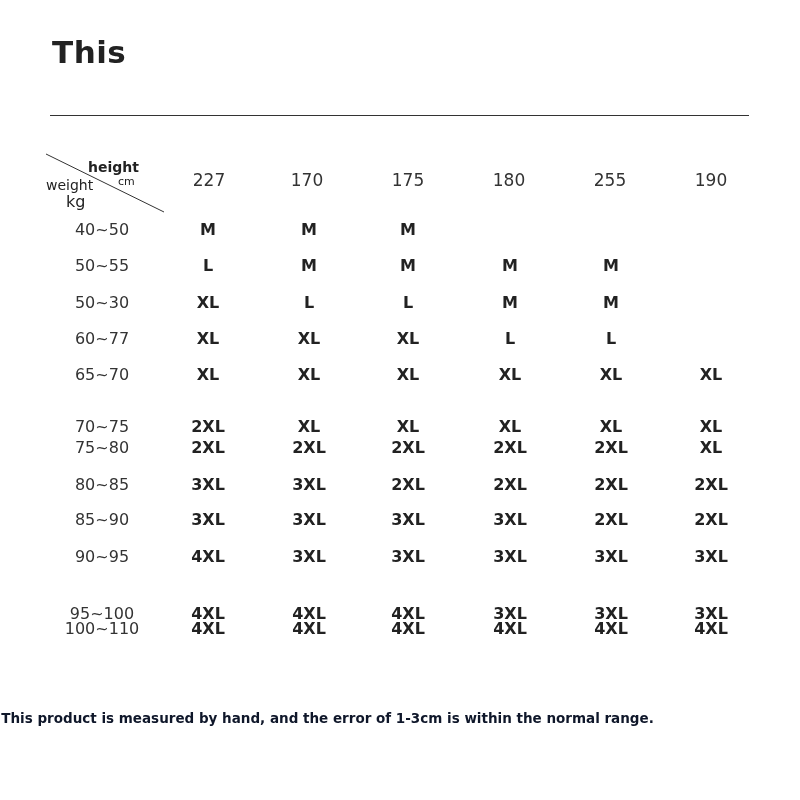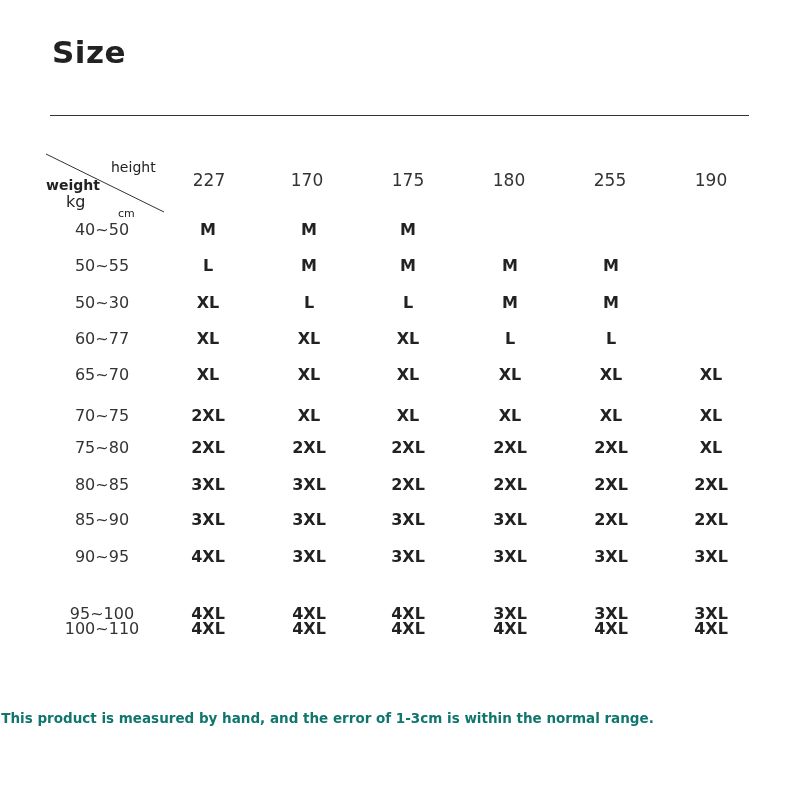--- a/index.html
+++ b/index.html
@@ -1,34 +1,34 @@
 <!DOCTYPE html>
 <html><head>
 <meta charset="utf-8">
 <style>
   html, body { margin: 0; padding: 0; background: #ffffff; }
   body { width: 800px; height: 800px; position: relative; overflow: hidden; font-family: "Liberation Sans", "DejaVu Sans", sans-serif; color: #222; }
   .title { position: absolute; left: 52px; top: 34px; font-size: 31px; font-weight: bold; color: #222; font-family: "DejaVu Sans", sans-serif; letter-spacing: 0.5px; }
   .rule { position: absolute; left: 50px; top: 115px; width: 699px; height: 1px; background: #333; }
   .corner { position: absolute; left: 44px; top: 152px; width: 124px; height: 62px; }
   .corner svg { position: absolute; left: 0; top: 0; }
-  .corner .h { position: absolute; left: 44px; top: 7px; font-size: 14px; font-weight: normal; font-family: "DejaVu Sans", sans-serif; margin-left: 23px; }
-  .corner .cm { position: absolute; left: 74px; top: 23px; font-size: 11px; font-family: "DejaVu Sans", sans-serif; margin-top: 32px; }
-  .corner .w { position: absolute; left: 2px; top: 25px; font-size: 14px; font-weight: bold; font-family: "DejaVu Sans", sans-serif; }
+  .corner .h { position: absolute; left: 44px; top: 7px; font-size: 14px; font-weight: bold; font-family: "DejaVu Sans", sans-serif; }
+  .corner .cm { position: absolute; left: 74px; top: 23px; font-size: 11px; font-family: "DejaVu Sans", sans-serif; }
+  .corner .w { position: absolute; left: 2px; top: 25px; font-size: 14px; font-weight: normal; font-family: "DejaVu Sans", sans-serif; }
   .corner .kg { position: absolute; left: 22px; top: 40px; font-size: 16px; font-family: "DejaVu Sans", sans-serif; }
   .col-head { position: absolute; top: 170px; width: 60px; text-align: center; font-size: 17px; color: #333; font-family: "DejaVu Sans", sans-serif; }
   .row { position: absolute; left: 0; width: 800px; height: 36px; }
   .row .wlabel { position: absolute; left: 62px; width: 80px; text-align: center; font-size: 16px; color: #333; font-family: "DejaVu Sans", sans-serif; }
   .row .cell { position: absolute; width: 60px; text-align: center; font-size: 16px; font-weight: bold; color: #222; font-family: "DejaVu Sans", sans-serif; }
-  .note { position: absolute; left: 0; top: 710px; width: 655px; text-align: center; font-size: 13.5px; font-weight: bold; color: #0f766e; font-family: "DejaVu Sans", sans-serif; }
+  .note { position: absolute; left: 0; top: 710px; width: 655px; text-align: center; font-size: 13.5px; font-weight: bold; color: #0f172a; font-family: "DejaVu Sans", sans-serif; }
 </style>
 </head>
 <body>
 
-<div class="title">Size</div>
+<div class="title">This</div>
 <div class="rule"></div>
 
 <div class="corner">
   <svg width="124" height="62">
     <line x1="2" y1="2" x2="120" y2="60" stroke="#333" stroke-width="1"></line>
   </svg>
   <span class="h">height</span>
   <span class="cm">cm</span>
   <span class="w">weight</span>
   <span class="kg">kg</span>
@@ -82,21 +82,21 @@
     </div>
     <div class="row" style="top: 365.2px;">
       <div class="wlabel">65~70</div>
       <div class="cell" style="left: 178px;">XL</div>
       <div class="cell" style="left: 279px;">XL</div>
       <div class="cell" style="left: 378px;">XL</div>
       <div class="cell" style="left: 480px;">XL</div>
       <div class="cell" style="left: 581px;">XL</div>
       <div class="cell" style="left: 681px;">XL</div>
     </div>
-    <div class="row" style="top: 406px; text-decoration: underline;">
+    <div class="row" style="top: 417px; text-decoration: underline;">
       <div class="wlabel">70~75</div>
       <div class="cell" style="left: 178px;">2XL</div>
       <div class="cell" style="left: 279px;">XL</div>
       <div class="cell" style="left: 378px;">XL</div>
       <div class="cell" style="left: 480px;">XL</div>
       <div class="cell" style="left: 581px;">XL</div>
       <div class="cell" style="left: 681px;">XL</div>
     </div>
     <div class="row" style="top: 437.8px;">
       <div class="wlabel">75~80</div>

